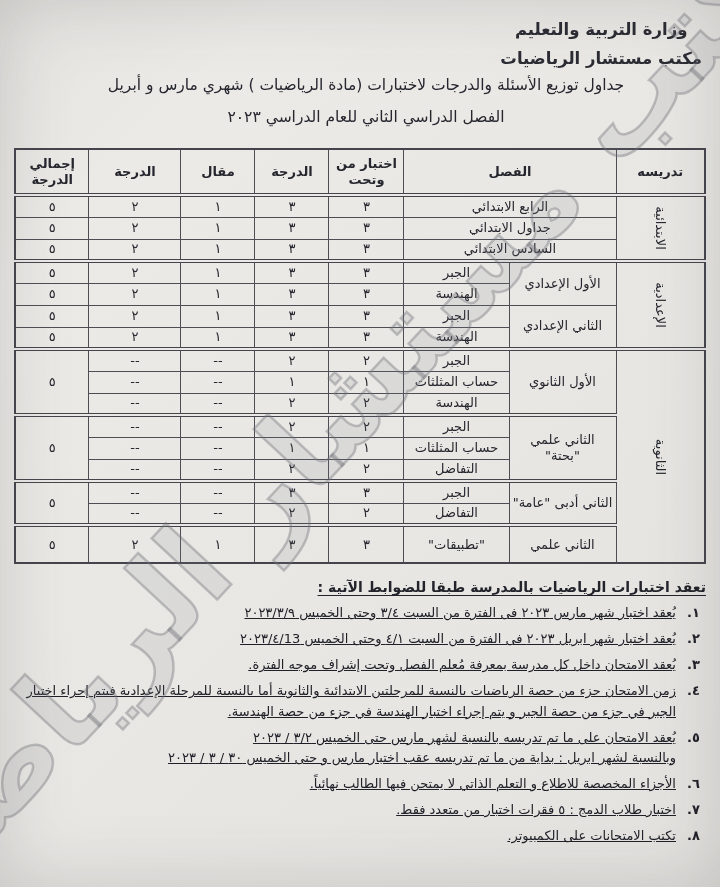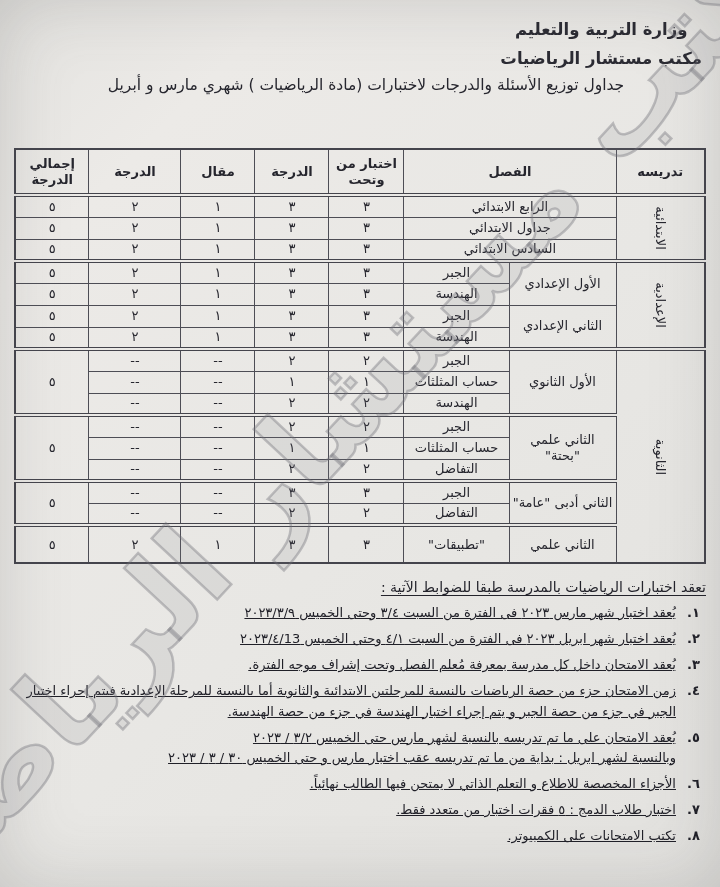--- a/index.html
+++ b/index.html
@@ -89,21 +89,21 @@
     font-size: 13px;
   }
   .notes {
     position: absolute;
     top: 579px; right: 14px; left: 8px;
     font-size: 13px;
     color: #202028;
     z-index: 2;
   }
   .notes-heading {
-    font-weight: normal;
+    font-weight: bold;
     font-size: 14px;
     text-decoration: underline;
     text-underline-offset: 3px;
     margin-bottom: 8px;
     color: #23232b;
   }
   .note-item {
     display: flex;
     align-items: flex-start;
     margin-bottom: 6px;
@@ -119,20 +119,21 @@
 
   <div class="watermark">مكتب مستشار الرياضيات</div>
 
   <div class="letterhead">
     <div>وزارة التربية والتعليم</div>
     <div>مكتب مستشار الرياضيات</div>
   </div>
 
   <div class="title-block">
     <div class="title-line1">جداول توزيع الأسئلة والدرجات لاختبارات (مادة الرياضيات ) شهري مارس و أبريل</div>
+    <div class="title-line2">الفصل الدراسي الثاني للعام الدراسي ٢٠٢٣</div>
   </div>
 
   <table class="exam">
     <colgroup>
       <col class="col-stage">
         <col class="col-grade">
         <col class="col-subject">
       <col class="col-mc">
         <col class="col-mscore">
         <col class="col-essay">

